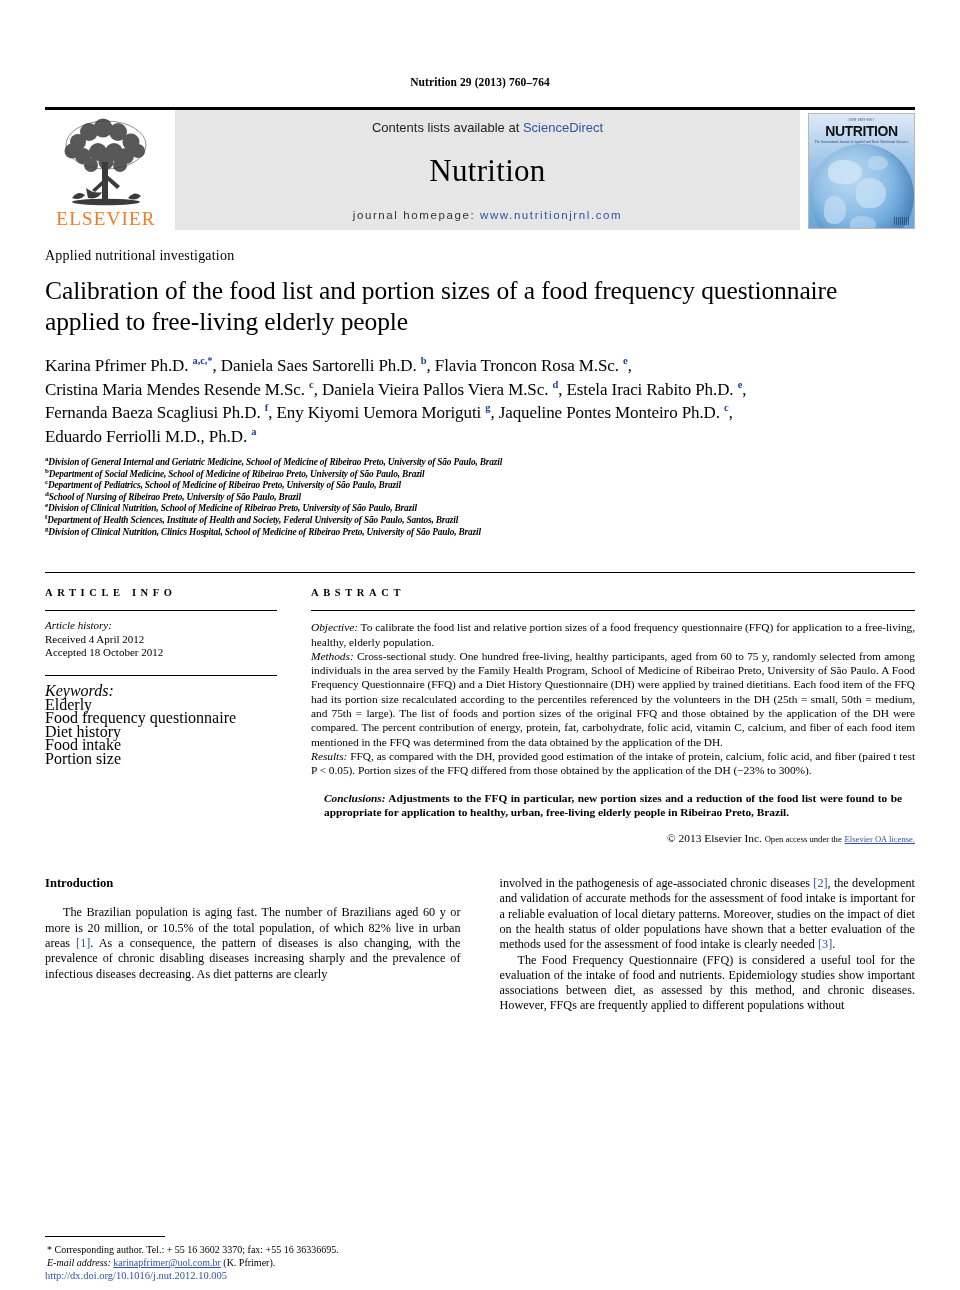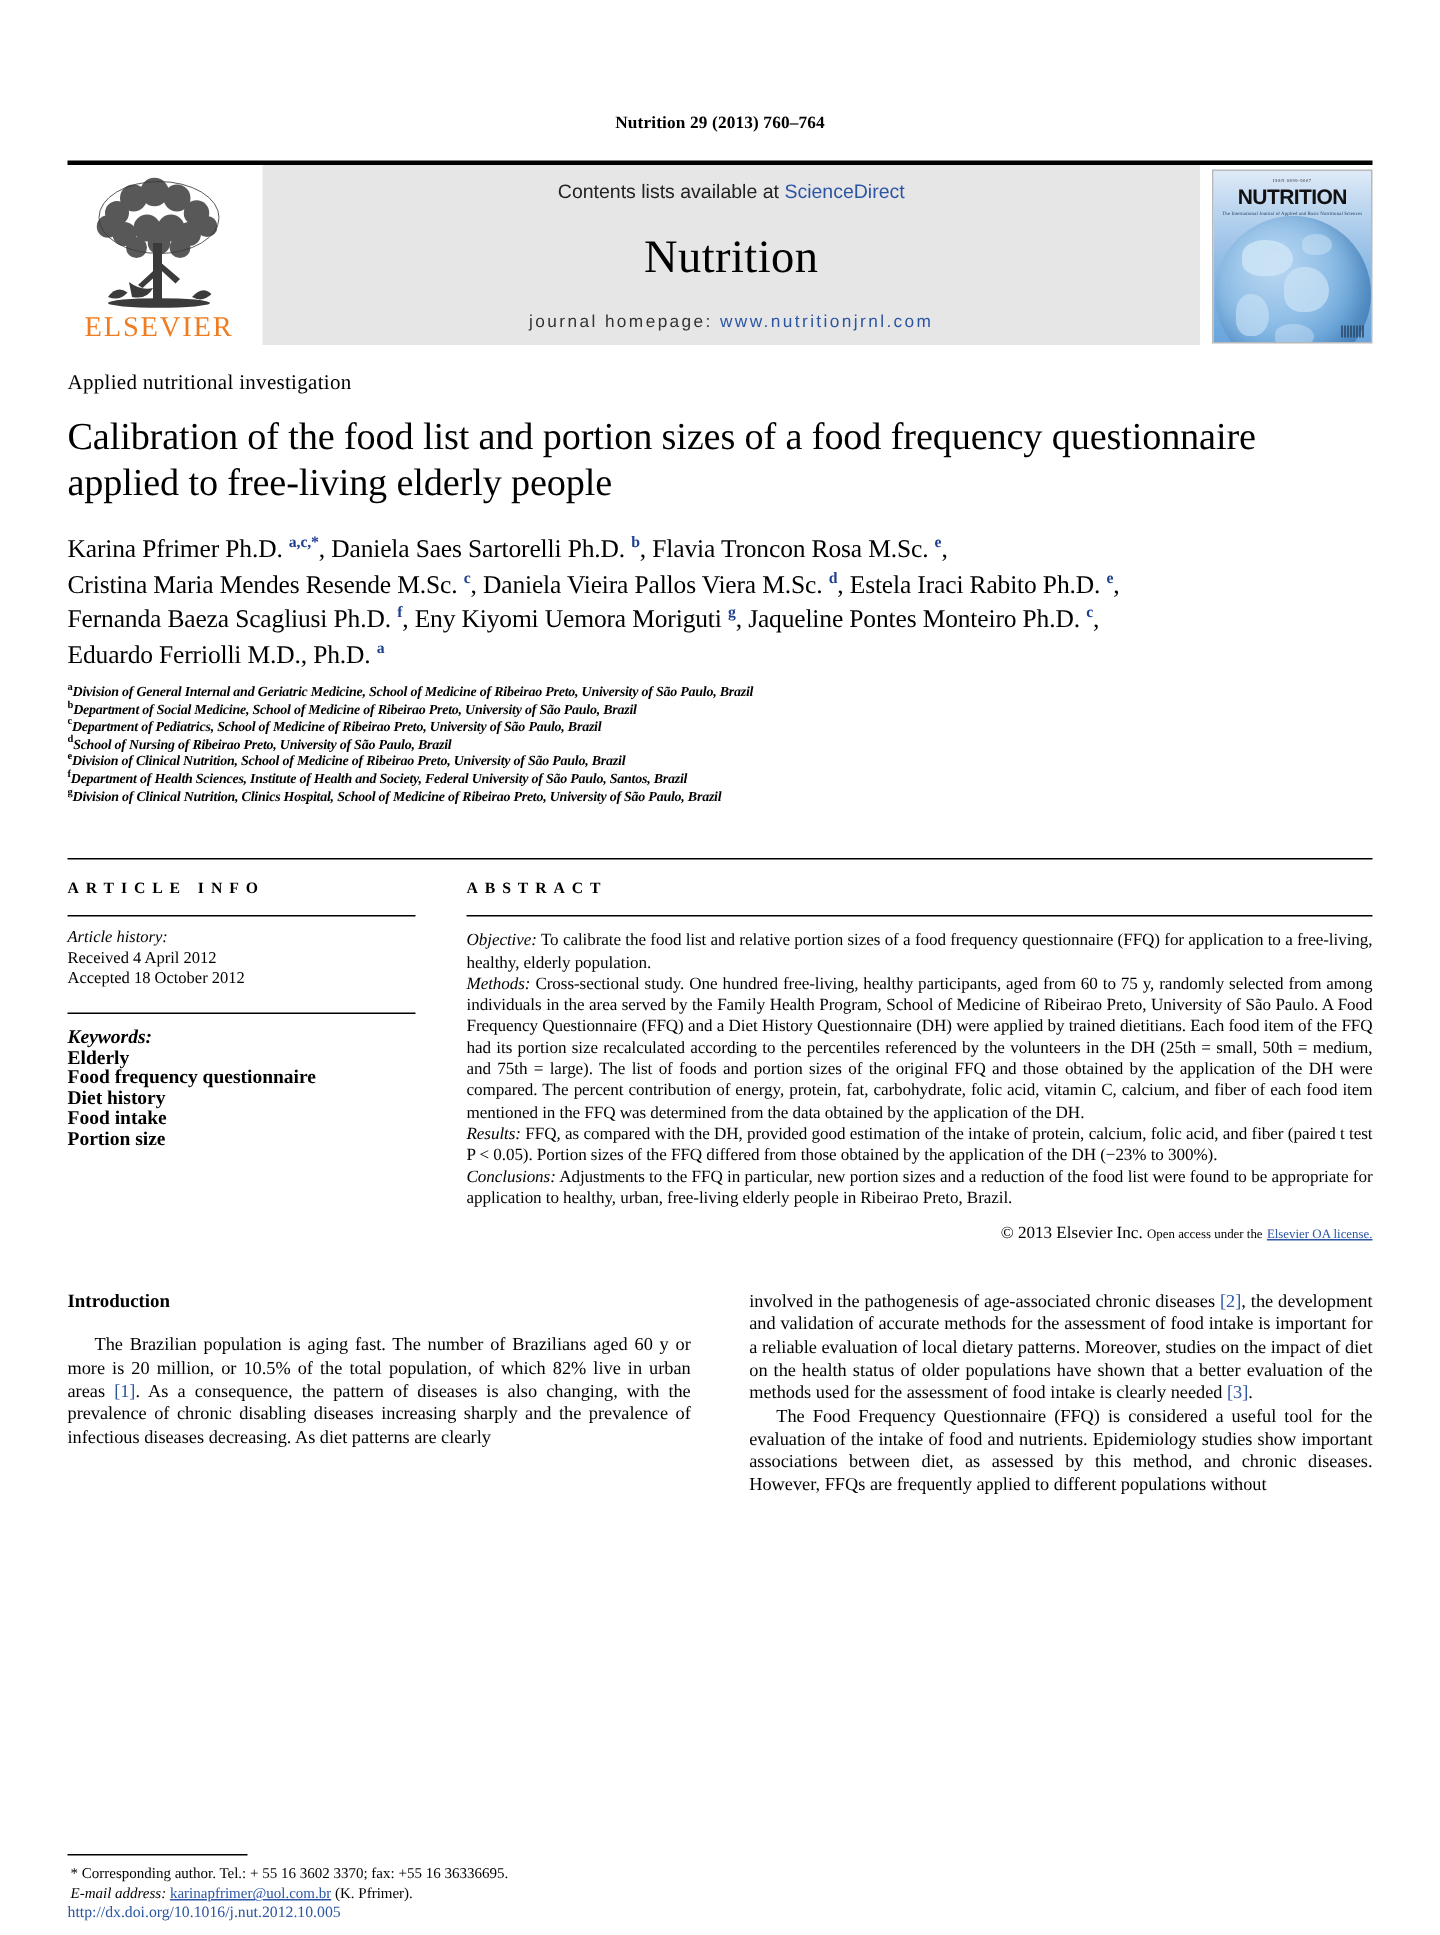--- a/index.html
+++ b/index.html
@@ -229,23 +229,22 @@
     font-size: 11px;
     line-height: 13.6px;
   }
   .hist-block .ital { font-style: italic; }
   .kw-rule {
     border-top: 1.6px solid #000;
     margin-top: 15px;
   }
   .kw-block {
     margin-top: 8px;
-    font-size: 13px;
+    font-size: 16px;
     line-height: 13.6px;
-    font-weight: bold;
   }
   .kw-title { font-style: italic; }
 
   .abstract-body {
     margin-top: 9px;
     font-size: 11.4px;
     line-height: 14.3px;
     text-align: justify;
     letter-spacing: -0.05px;
   }
@@ -418,21 +417,21 @@
       </div>
     </div>
 
     <div class="abstract-col">
       <div class="head-label">ABSTRACT</div>
       <div class="rule"></div>
       <div class="abstract-body">
         <p style="margin:0;"><span class="lead">Objective:</span><span> To calibrate the food list and relative portion sizes of a food frequency questionnaire (FFQ) for application to a free-living, healthy, elderly population.</span></p>
         <p style="margin:0;"><span class="lead">Methods:</span><span> Cross-sectional study. One hundred free-living, healthy participants, aged from 60 to 75 y, randomly selected from among individuals in the area served by the Family Health Program, School of Medicine of Ribeirao Preto, University of São Paulo. A Food Frequency Questionnaire (FFQ) and a Diet History Questionnaire (DH) were applied by trained dietitians. Each food item of the FFQ had its portion size recalculated according to the percentiles referenced by the volunteers in the DH (25th = small, 50th = medium, and 75th = large). The list of foods and portion sizes of the original FFQ and those obtained by the application of the DH were compared. The percent contribution of energy, protein, fat, carbohydrate, folic acid, vitamin C, calcium, and fiber of each food item mentioned in the FFQ was determined from the data obtained by the application of the DH.</span></p>
         <p style="margin:0;"><span class="lead">Results:</span><span> FFQ, as compared with the DH, provided good estimation of the intake of protein, calcium, folic acid, and fiber (paired t test P &lt; 0.05). Portion sizes of the FFQ differed from those obtained by the application of the DH (−23% to 300%).</span></p>
-        <p style="margin:0;"><span class="lead">Conclusions:</span><span> Adjustments to the FFQ in particular, new portion sizes and a reduction of the food list were found to be appropriate for application to healthy, urban, free-living elderly people in Ribeirao Preto, Brazil.</span></p>
+        <p style="margin:13px;font-weight:bold;"><span class="lead">Conclusions:</span><span> Adjustments to the FFQ in particular, new portion sizes and a reduction of the food list were found to be appropriate for application to healthy, urban, free-living elderly people in Ribeirao Preto, Brazil.</span></p>
       </div>
       <div class="abstract-copy">
         <span>© 2013 Elsevier Inc.</span>
         <span class="small">Open access under the</span>
         <span class="small lnk">Elsevier OA license.</span>
       </div>
     </div>
   </div>
 
   <div class="body-wrap">

